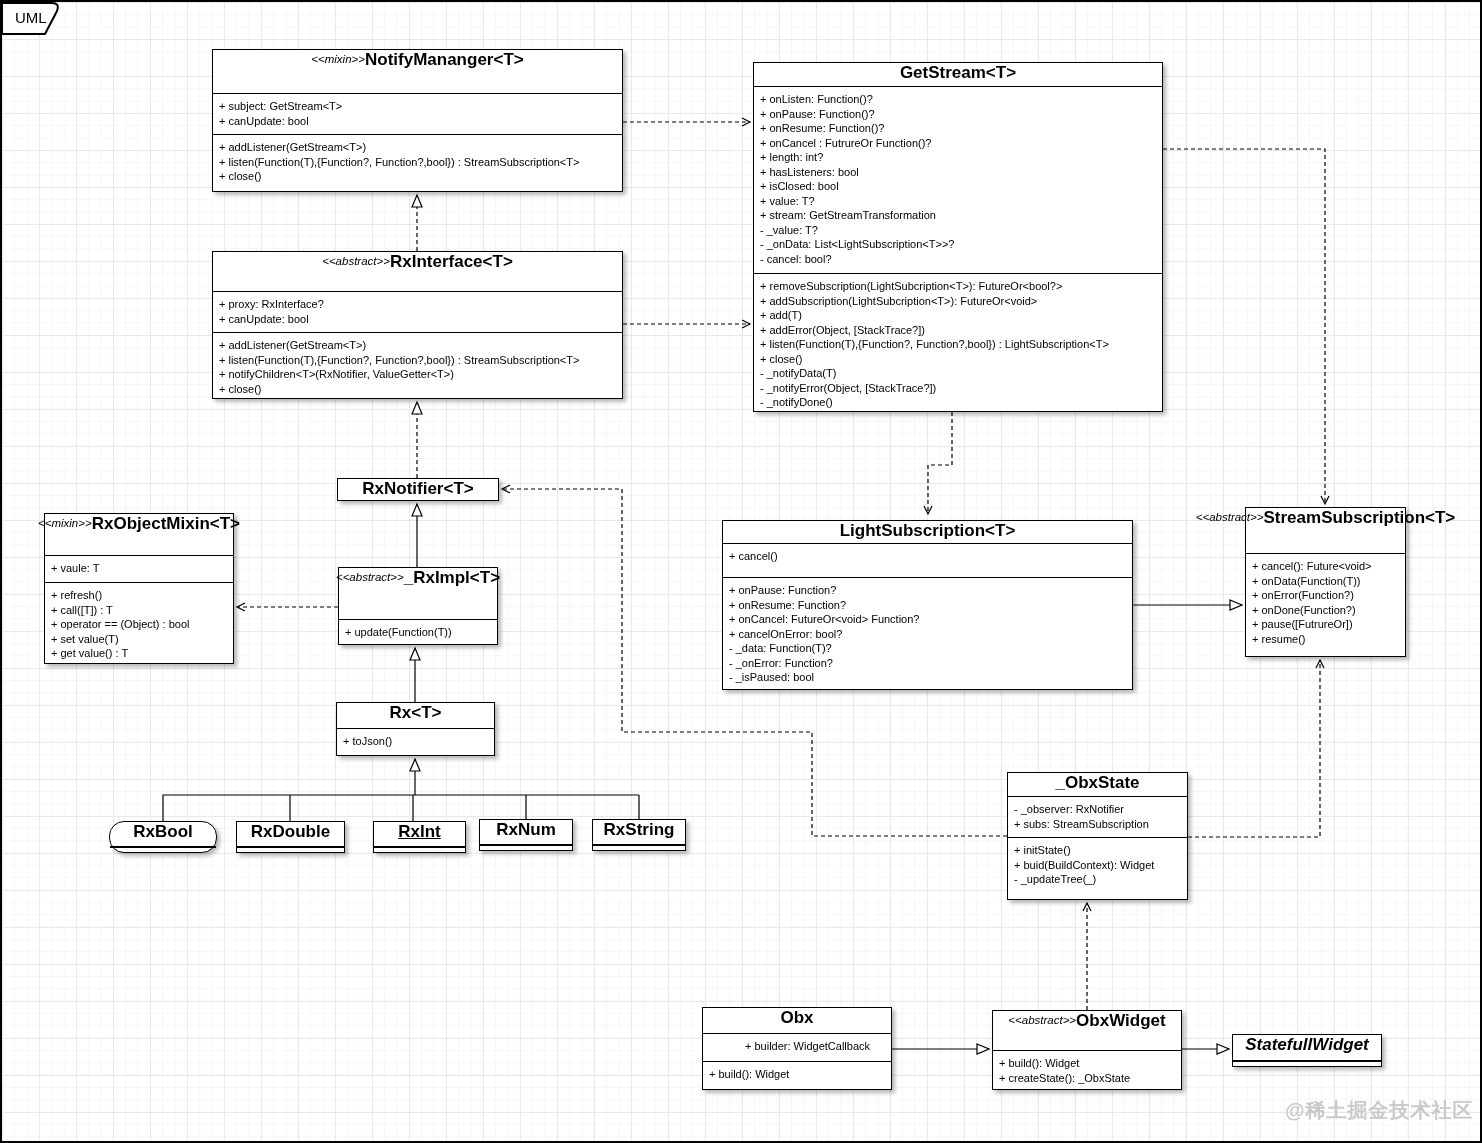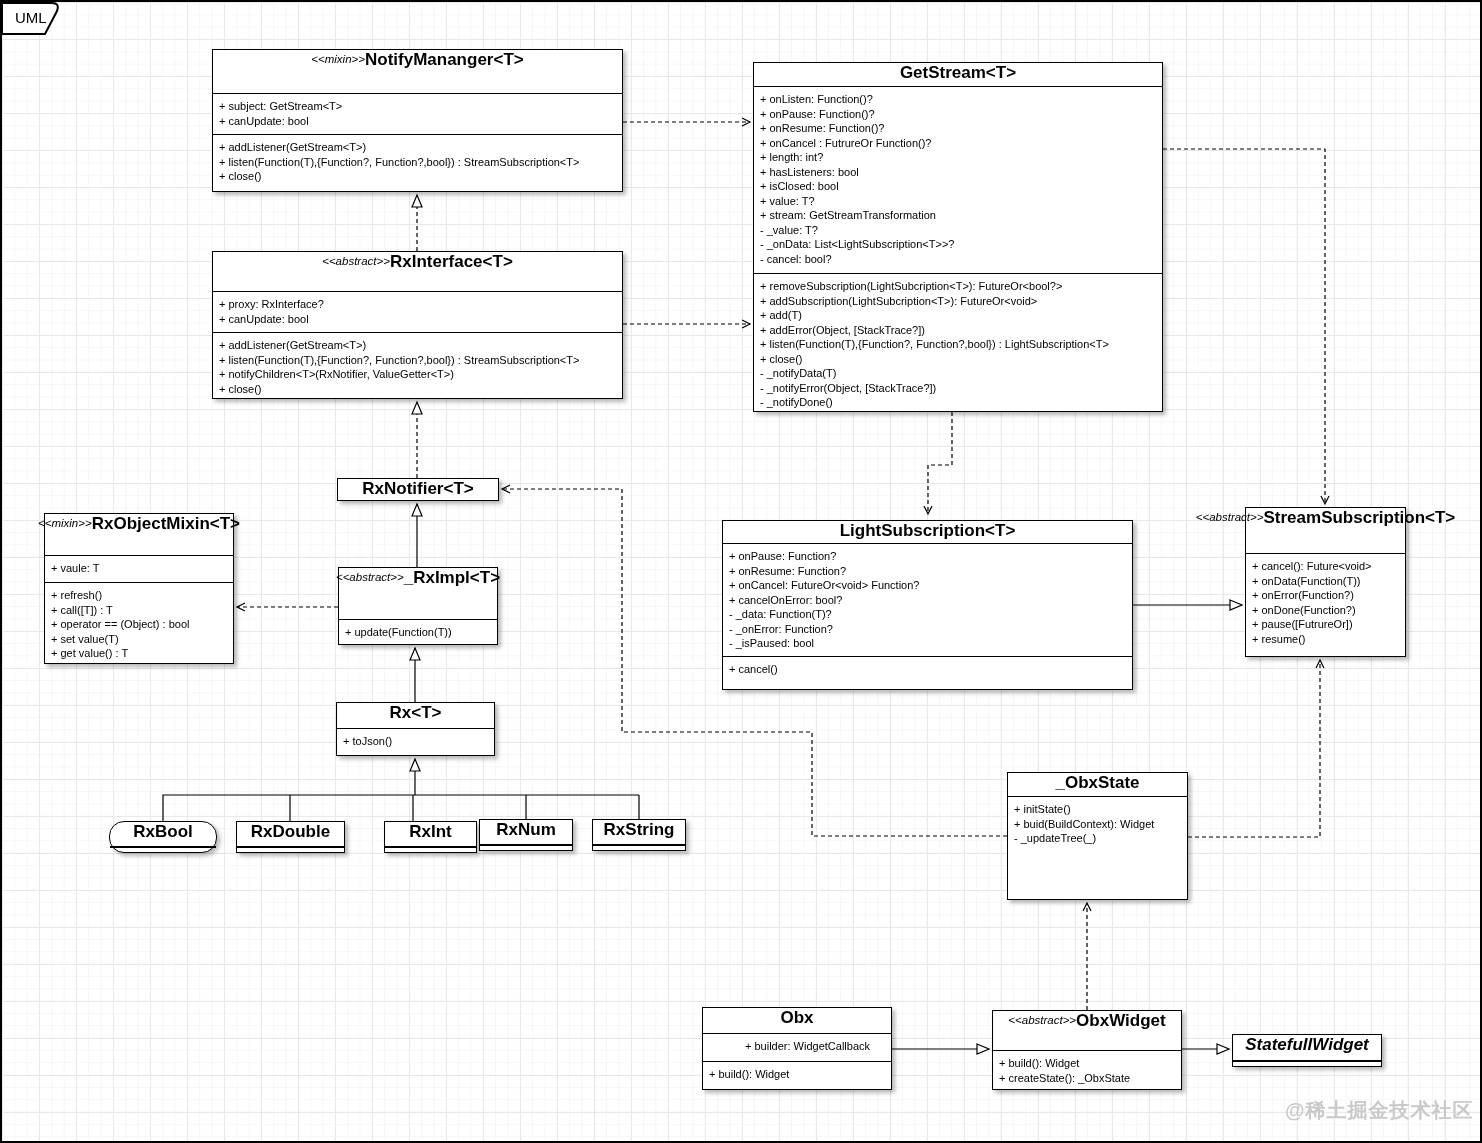--- a/index.html
+++ b/index.html
@@ -49,21 +49,21 @@
   #c-rximpl       {left:336px; top:565px;  width:160px; height:78px;}
   #c-rximpl .c-title{height:52px;}
   #c-lightsub     {left:720px; top:518px;  width:411px; height:170px;}
   #c-lightsub .c-title{height:23px;} #c-lightsub .attrs{height:112px;}
   #c-streamsub    {left:1243px;top:505px;  width:161px; height:150px;}
   #c-streamsub .c-title{height:46px;}
   #c-rx           {left:334px; top:700px;  width:159px; height:54px;}
   #c-rx .c-title{height:26px;}
   #c-rxbool       {left:107px; top:819px;  width:108px; height:32px;border-radius:15px;}
   #c-rxdouble     {left:234px; top:819px;  width:109px; height:32px;}
-  #c-rxint        {left:382px; top:819px;  width:93px;  height:32px;}
+  #c-rxint        {left:371px; top:819px;  width:93px;  height:32px;text-decoration:underline;}
   #c-rxnum        {left:477px; top:817px;  width:94px;  height:32px;}
   #c-rxstring     {left:590px; top:817px;  width:94px;  height:32px;}
   .leaf .c-title{height:22px; flex:1 1 auto;}
   #c-obxstate     {left:1005px;top:770px;  width:181px; height:128px;}
   #c-obxstate .c-title{height:24px;} #c-obxstate .attrs{height:40px;}
   #c-obx          {left:700px; top:1005px; width:190px; height:83px;}
   #c-obx .c-title{height:26px;} #c-obx .attrs{height:27px;margin-left:36px;}
   #c-obxwidget    {left:990px; top:1008px; width:190px; height:80px;}
   #c-obxwidget .c-title{height:40px;}
   #c-stateful     {left:1230px;top:1032px; width:150px; height:33px;font-style:italic;}
@@ -209,32 +209,32 @@
     </div>
     <div class="c-sec grow">
         <div class="member">+ update(Function(T))</div>
       </div>
   </div>
 
   <div class="uml-class" id="c-lightsub">
     <div class="c-title">
       <div class="cname">LightSubscription&lt;T&gt;</div>
     </div>
+    <div class="c-sec grow">
+        <div class="member">+ cancel()</div>
+      </div>
     <div class="c-sec attrs">
         <div class="member">+ onPause: Function?</div>
         <div class="member">+ onResume: Function?</div>
         <div class="member">+ onCancel: FutureOr&lt;void&gt; Function?</div>
         <div class="member">+ cancelOnError: bool?</div>
         <div class="member">- _data: Function(T)?</div>
         <div class="member">- _onError: Function?</div>
         <div class="member">- _isPaused: bool</div>
       </div>
-    <div class="c-sec grow">
-        <div class="member">+ cancel()</div>
-      </div>
   </div>
 
   <div class="uml-class" id="c-streamsub">
     <div class="c-title">
       <div class="stereo">&lt;&lt;abstract&gt;&gt;</div>
       <div class="cname">StreamSubscription&lt;T&gt;</div>
     </div>
     <div class="c-sec grow">
         <div class="member">+ cancel(): Future&lt;void&gt;</div>
         <div class="member">+ onData(Function(T))</div>
@@ -282,20 +282,24 @@
     <div class="c-title">
       <div class="cname">RxString</div>
     </div>
     <div class="c-sec thin"></div>
   </div>
 
   <div class="uml-class" id="c-obxstate">
     <div class="c-title">
       <div class="cname">_ObxState</div>
     </div>
+    <div class="c-sec attrs">
+        <div class="member">- _observer: RxNotifier</div>
+        <div class="member">+ subs: StreamSubscription</div>
+      </div>
     <div class="c-sec grow">
         <div class="member">+ initState()</div>
         <div class="member">+ buid(BuildContext): Widget</div>
         <div class="member">- _updateTree(_)</div>
       </div>
   </div>
 
   <div class="uml-class" id="c-obx">
     <div class="c-title">
       <div class="cname it">Obx</div>

